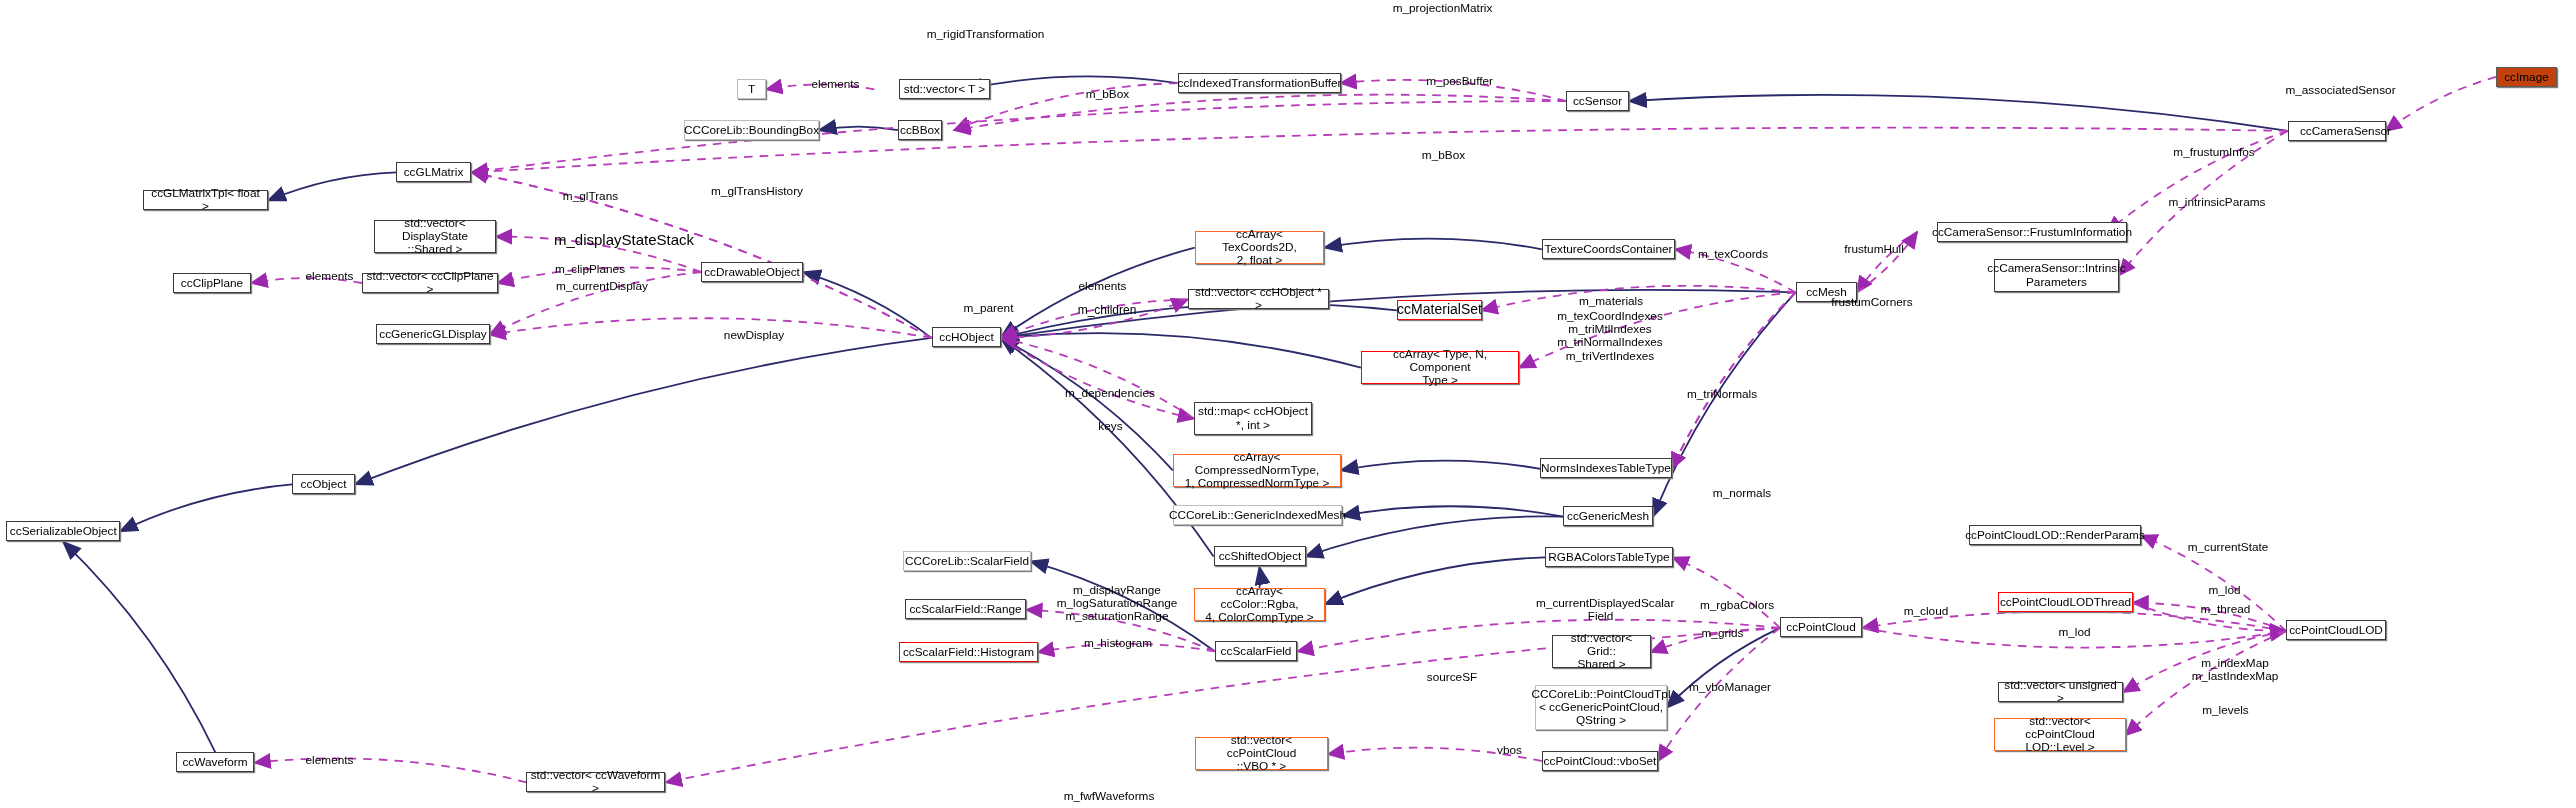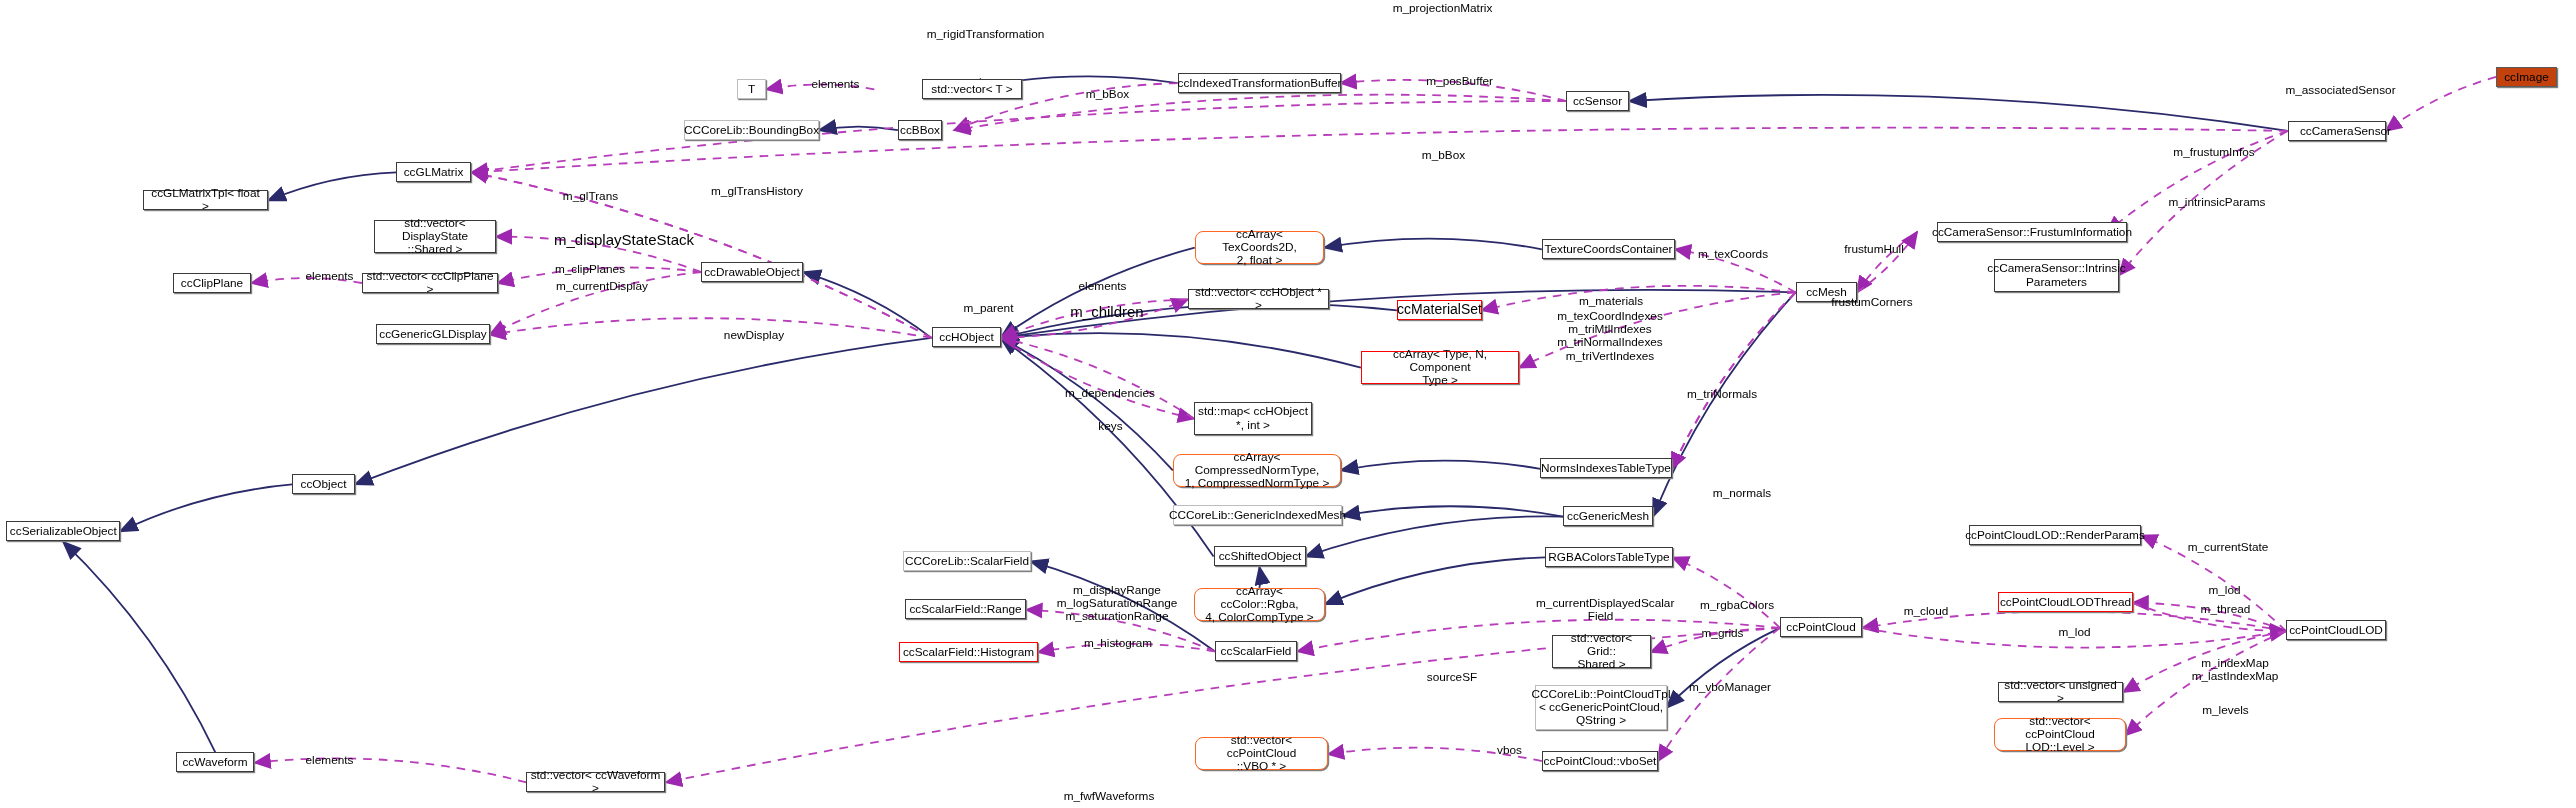--- a/index.html
+++ b/index.html
@@ -23,21 +23,21 @@
     justify-content:center;
     text-align:center;
     line-height:1.12;
     color:#000000;
     white-space:pre-line;
     padding:0.8px 3.1px;
     z-index:5;
     box-shadow:1.2px 1.2px 0 0 #808080;
   }
   .node.red{border-color:#ff0000;}
-  .node.orange{border-color:#ff6622;border-radius:8px;}
+  .node.orange{border-color:#ff6622;}
   .node.grey{border-color:#bdbdbd;color:#000;}
   .node.filled{background:#c2410c;border-color:#5a5a5a;}
   .edge-label{
     position:absolute;
     color:#000000;
     background:transparent;
     white-space:pre-line;
     text-align:center;
     line-height:1.12;
     z-index:6;
@@ -136,21 +136,21 @@
       <div class="node" style="left: 374px; top: 220px; width: 122px; height: 33px; font-size: 11.8px;">std::vector&lt; DisplayState
 ::Shared &gt;</div>
       <div class="node" style="left: 173px; top: 273px; width: 78px; height: 20.4px; font-size: 11.8px;">ccClipPlane</div>
       <div class="node" style="left: 362px; top: 273px; width: 136px; height: 20.4px; font-size: 11.8px;">std::vector&lt; ccClipPlane &gt;</div>
       <div class="node" style="left: 376px; top: 324px; width: 114px; height: 20.4px; font-size: 11.8px;">ccGenericGLDisplay</div>
       <div class="node" style="left: 701px; top: 262px; width: 102px; height: 20.4px; font-size: 11.8px;">ccDrawableObject</div>
       <div class="node" style="left: 6.3px; top: 521px; width: 114px; height: 20.4px; font-size: 11.8px;">ccSerializableObject</div>
       <div class="node" style="left: 292px; top: 474px; width: 63px; height: 20.4px; font-size: 11.8px;">ccObject</div>
       <div class="node" style="left: 932px; top: 327px; width: 69px; height: 20.4px; font-size: 11.8px;">ccHObject</div>
       <div class="node grey" style="left: 737px; top: 79px; width: 29px; height: 20.4px; font-size: 11.8px;">T</div>
-      <div class="node" style="left: 922px; top: 79px; width: 100px; height: 20.4px; font-size: 11.8px;">std::vector&lt; T &gt;</div>
+      <div class="node" style="left: 899px; top: 79px; width: 91px; height: 20.4px; font-size: 11.8px;">std::vector&lt; T &gt;</div>
       <div class="node grey" style="left: 684px; top: 120px; width: 135px; height: 20.4px; font-size: 11.8px;">CCCoreLib::BoundingBox</div>
       <div class="node" style="left: 898px; top: 120px; width: 44px; height: 20.4px; font-size: 11.8px;">ccBBox</div>
       <div class="node" style="left: 1178px; top: 73px; width: 163px; height: 20.4px; font-size: 11.8px;">ccIndexedTransformationBuffer</div>
       <div class="node" style="left: 1566px; top: 91px; width: 63px; height: 20.4px; font-size: 11.8px;">ccSensor</div>
       <div class="node" style="left: 2288px; top: 121px; width: 98px; height: 20.4px; font-size: 11.8px; padding-left: 20px;">ccCameraSensor</div>
       <div class="node filled" style="left: 2496px; top: 67px; width: 61px; height: 20.4px; font-size: 11.8px;">ccImage</div>
       <div class="node" style="left: 1917px; top: 222px; width: 190px; height: 20.4px; font-size: 11.8px; margin-left: 20px;">ccCameraSensor::FrustumInformation</div>
       <div class="node" style="left: 1994px; top: 259px; width: 125px; height: 33px; font-size: 11.8px;">ccCameraSensor::Intrinsic
 Parameters</div>
       <div class="node orange" style="left: 1195px; top: 231px; width: 129px; height: 33px; font-size: 11.8px;">ccArray&lt; TexCoords2D,
@@ -209,21 +209,21 @@
       <div class="edge-label" style="left: 554px; top: 232px; width: 125px; font-size: 15px;">m_displayStateStack</div>
       <div class="edge-label" style="left: 1837px; top: 243px; width: 74px; font-size: 11.8px;">frustumHull</div>
       <div class="edge-label" style="left: 1694px; top: 248px; width: 78px; font-size: 11.8px;">m_texCoords</div>
       <div class="edge-label" style="left: 549px; top: 263px; width: 82px; font-size: 11.8px;">m_clipPlanes</div>
       <div class="edge-label" style="left: 298px; top: 270px; width: 63px; font-size: 11.8px;">elements</div>
       <div class="edge-label" style="left: 1071px; top: 280px; width: 63px; font-size: 11.8px;">elements</div>
       <div class="edge-label" style="left: 1572px; top: 295px; width: 78px; font-size: 11.8px;">m_materials</div>
       <div class="edge-label" style="left: 1827px; top: 296px; width: 90px; font-size: 11.8px;">frustumCorners</div>
       <div class="edge-label" style="left: 547px; top: 280px; width: 110px; font-size: 11.8px;">m_currentDisplay</div>
       <div class="edge-label" style="left: 957px; top: 302px; width: 63px; font-size: 11.8px;">m_parent</div>
-      <div class="edge-label" style="left: 1070px; top: 304px; width: 74px; font-size: 15px;">m_children</div>
+      <div class="edge-label" style="left: 1070px; top: 304px; width: 74px; font-size: 12px;">m_children</div>
       <div class="edge-label" style="left: 1551px; top: 310px; width: 118px; font-size: 11.8px;">m_texCoordIndexes
 m_triMtlIndexes
 m_triNormalIndexes
 m_triVertIndexes</div>
       <div class="edge-label" style="left: 717px; top: 329px; width: 74px; font-size: 11.8px;">newDisplay</div>
       <div class="edge-label" style="left: 1061px; top: 387px; width: 98px; font-size: 11.8px;">m_dependencies</div>
       <div class="edge-label" style="left: 1679px; top: 388px; width: 86px; font-size: 11.8px;">m_triNormals</div>
       <div class="edge-label" style="left: 1093px; top: 420px; width: 35px; font-size: 11.8px;">keys</div>
       <div class="edge-label" style="left: 1705px; top: 487px; width: 74px; font-size: 11.8px;">m_normals</div>
       <div class="edge-label" style="left: 2181px; top: 541px; width: 94px; font-size: 11.8px;">m_currentState</div>

